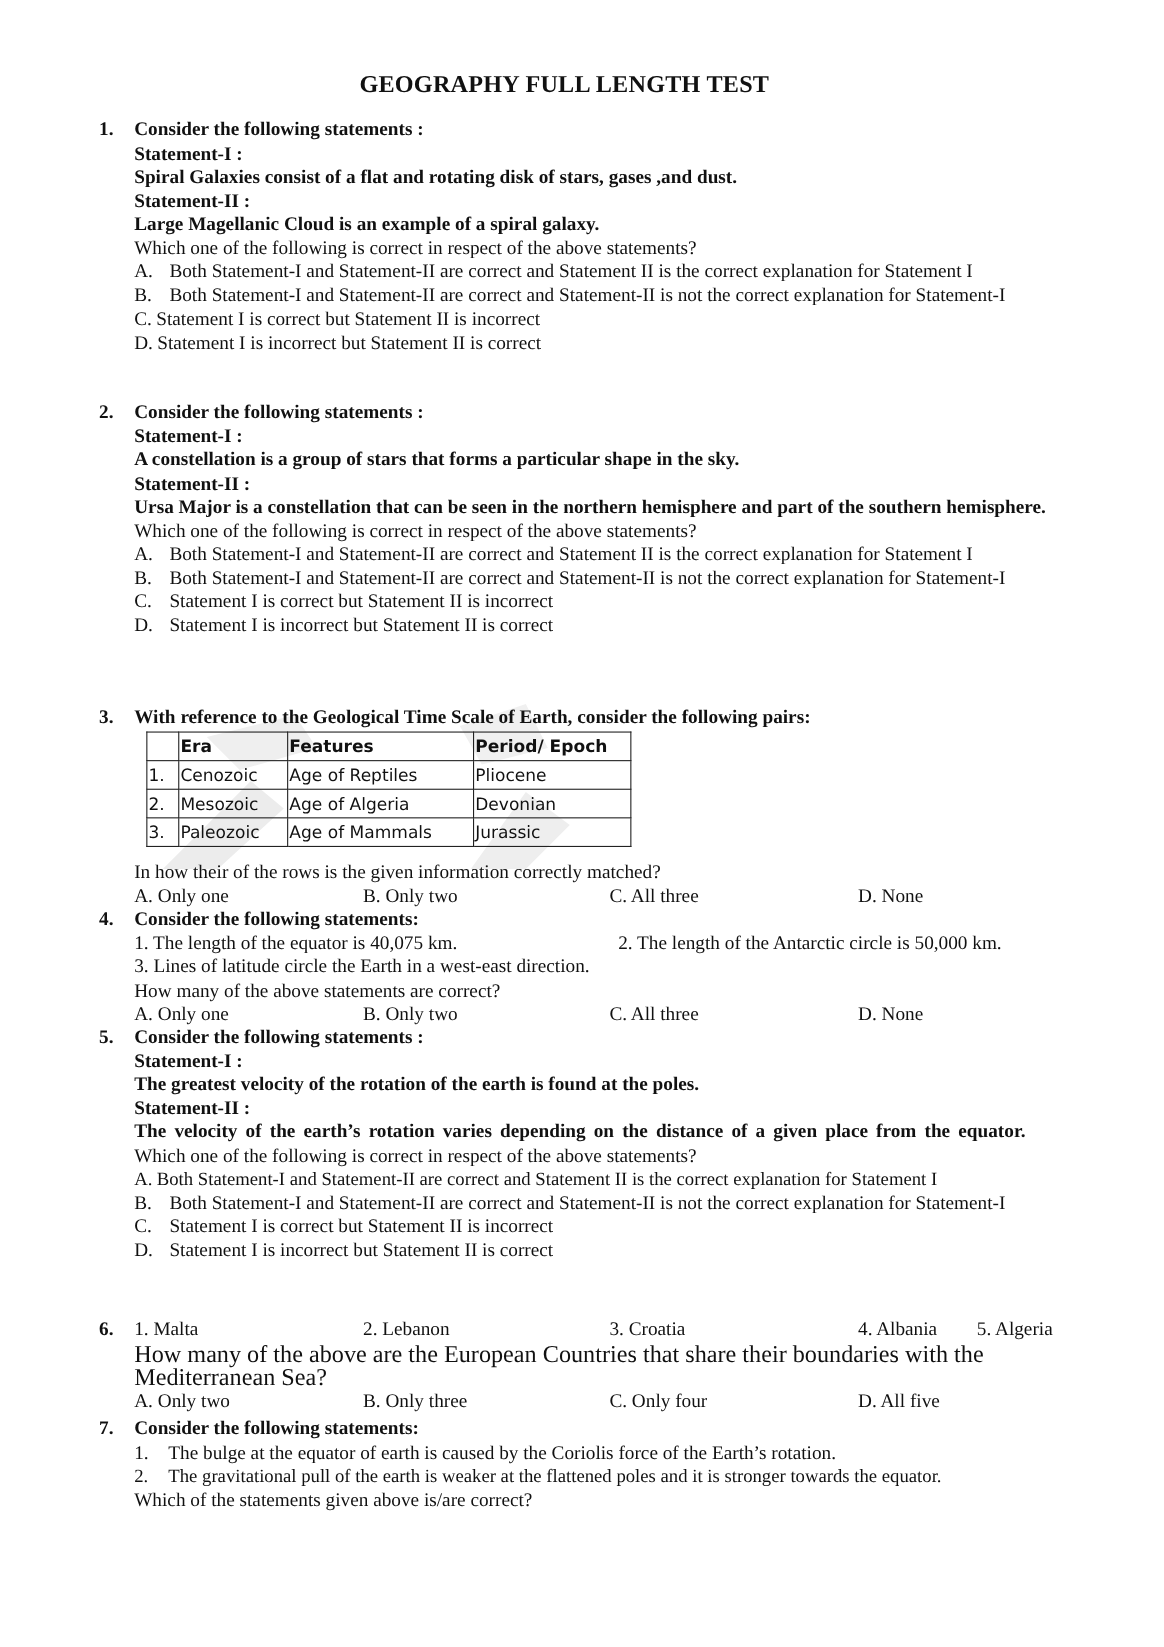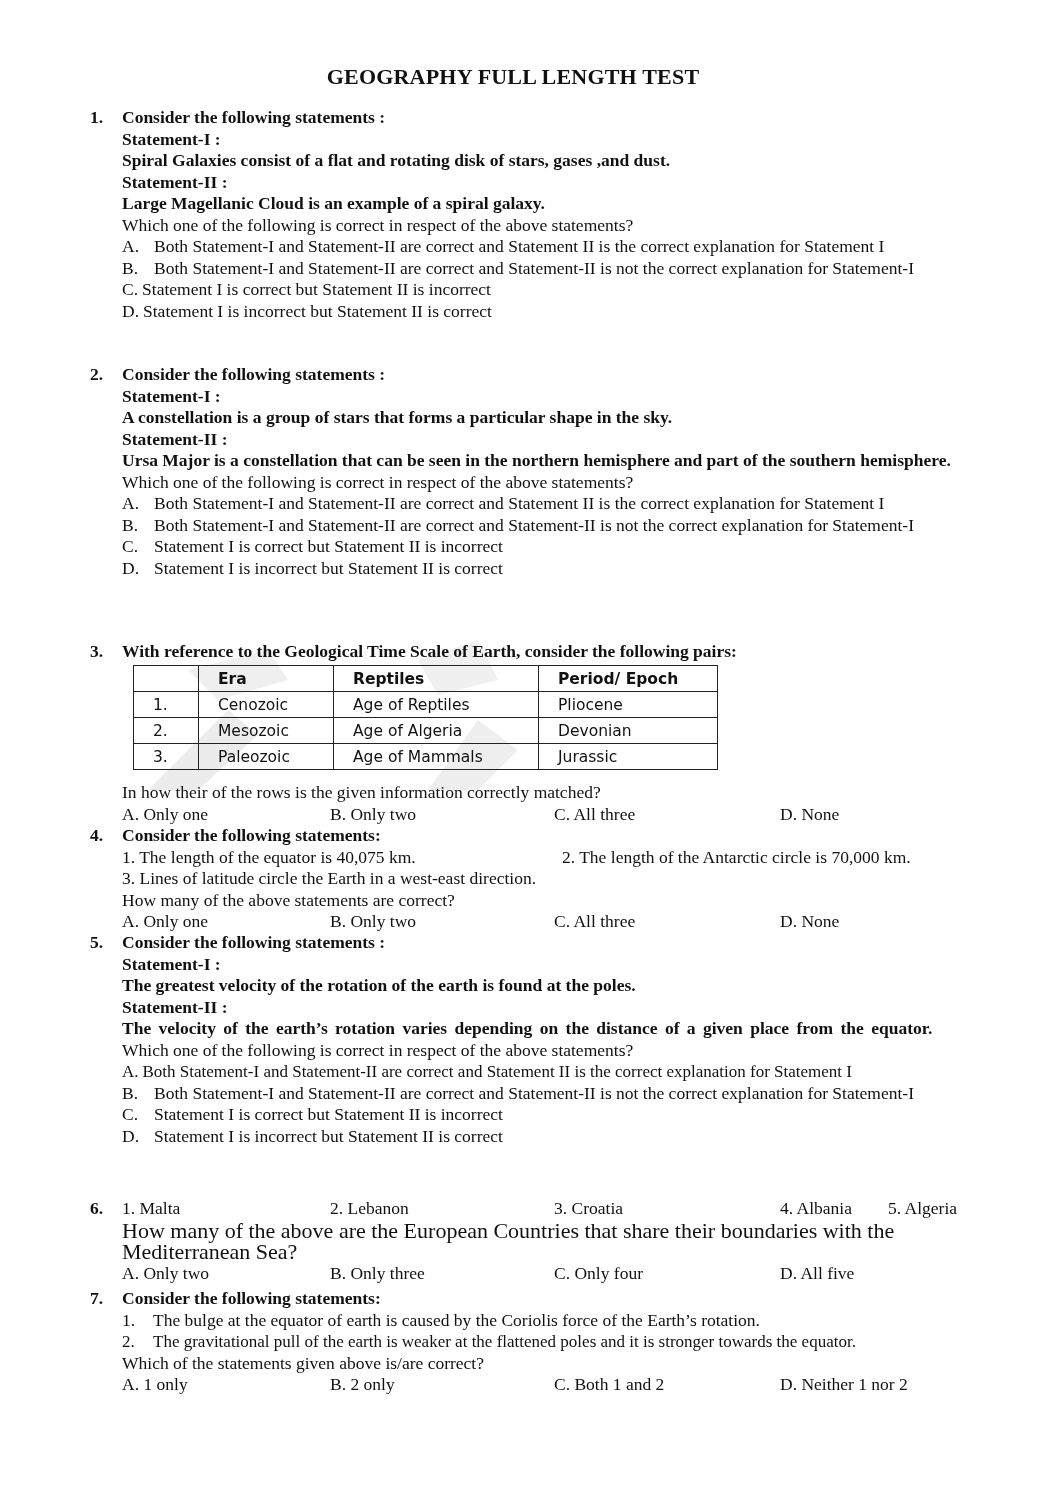--- a/index.html
+++ b/index.html
@@ -29,21 +29,21 @@
   .c1 { left: 0; text-align: right; } .c2 { left: 208px; } .c3 { left: 432px; } .c4 { left: 640px; margin-left: 18px; } .c5 { left: 766px; }
   .numitem { display: flex; line-height: 21.5px; }
   .numitem .lab { width: 31px; flex: none; }
 
   table.geo {
     position: absolute; left: 133px; top: 665px;
     border-collapse: collapse;
     font-family: "DejaVu Sans", sans-serif; font-size: 15.5px;
   }
   table.geo td, table.geo th {
-    border: 1.6px solid #222; padding: 0 19px; height: 25px; text-align: left;
+    border: 1.6px solid #222; padding: 0 1px; height: 25px; text-align: left;
   }
   table.geo th { font-weight: bold; }
   .w0 { width: 26px; } .w1 { width: 96px; } .w2 { width: 166px; } .w3 { width: 140px; margin-left: 40px; }
 
   .watermark {
     position: absolute; left: 118px; top: 640px; width: 440px; height: 150px;
     pointer-events: none;
   }
 </style>
 </head>
@@ -121,21 +121,21 @@
     <div class="qbody">
       <div class="line b">With reference to the Geological Time Scale of Earth, consider the following pairs:</div>
     </div>
   </div>
 
   <table class="geo">
     <tbody>
         <tr>
       <th class="w0"></th>
       <th class="w1">Era</th>
-      <th class="w2">Reptiles</th>
+      <th class="w2">Features</th>
       <th class="w3">Period/ Epoch</th>
     </tr>
     <tr>
       <td>1.</td>
       <td>Cenozoic</td>
       <td>Age of Reptiles</td>
       <td>Pliocene</td>
     </tr>
     <tr>
       <td>2.</td>
@@ -163,21 +163,21 @@
       </div>
     </div>
   </div>
 
   <div class="q" style="top:825px">
     <div class="qnum">4.</div>
     <div class="qbody">
       <div class="line b">Consider the following statements:</div>
       <div class="row4">
         <span class="c1">1. The length of the equator is 40,075 km.</span>
-        <span style="left:440px">2. The length of the Antarctic circle is 70,000 km.</span>
+        <span style="left:440px">2. The length of the Antarctic circle is 50,000 km.</span>
       </div>
       <div class="line">3. Lines of latitude circle the Earth in a west-east direction.</div>
       <div class="line">How many of the above statements are correct?</div>
       <div class="row4">
         <span class="c1">A. Only one</span>
         <span class="c2">B. Only two</span>
         <span class="c3">C. All three</span>
         <span class="c4">D. None</span>
       </div>
     </div>
@@ -237,22 +237,16 @@
       <div class="line b">Consider the following statements:</div>
       <div class="numitem">
           <span class="lab">1.</span>
           <span>The bulge at the equator of earth is caused by the Coriolis force of the Earth’s rotation.</span>
         </div>
       <div class="numitem" style="font-size:17px">
           <span class="lab">2.</span>
           <span>The gravitational pull of the earth is weaker at the flattened poles and it is stronger towards the equator.</span>
         </div>
       <div class="line">Which of the statements given above is/are correct?</div>
-      <div class="row4">
-        <span class="c1">A. 1 only</span>
-        <span class="c2">B. 2 only</span>
-        <span class="c3">C. Both 1 and 2</span>
-        <span class="c4">D. Neither 1 nor 2</span>
-      </div>
     </div>
   </div>
 
 </div>
 
 </body></html>

